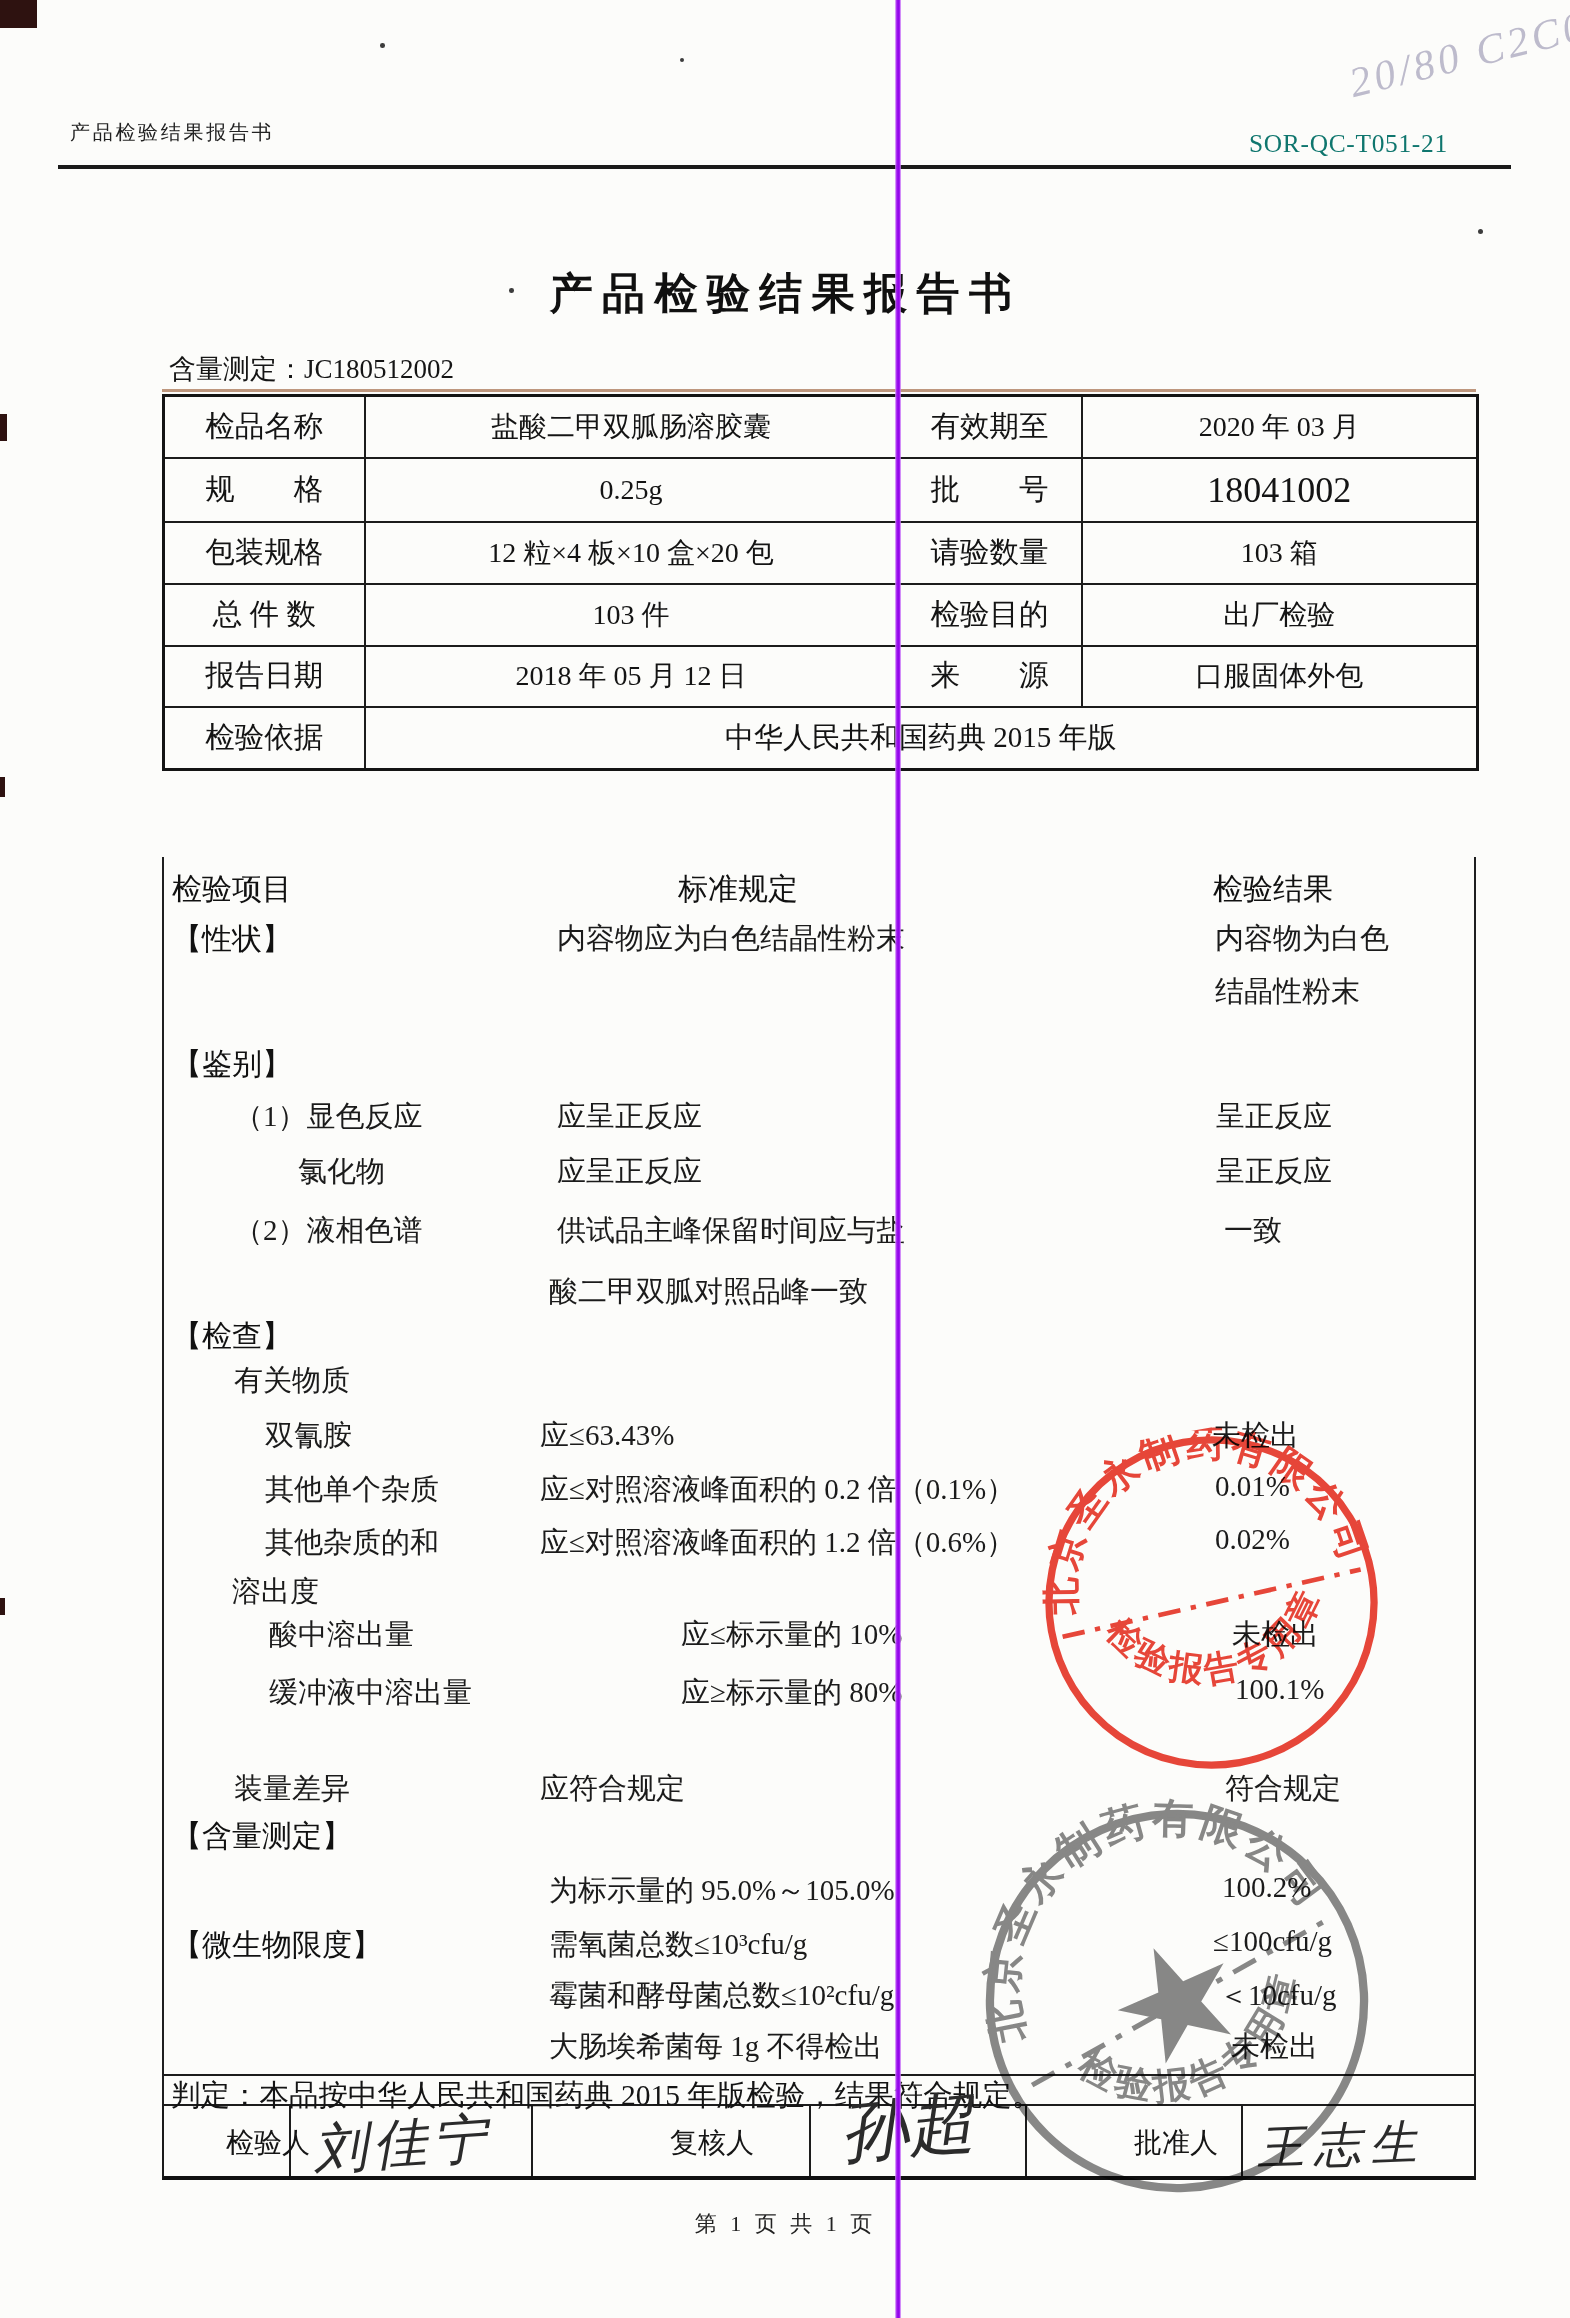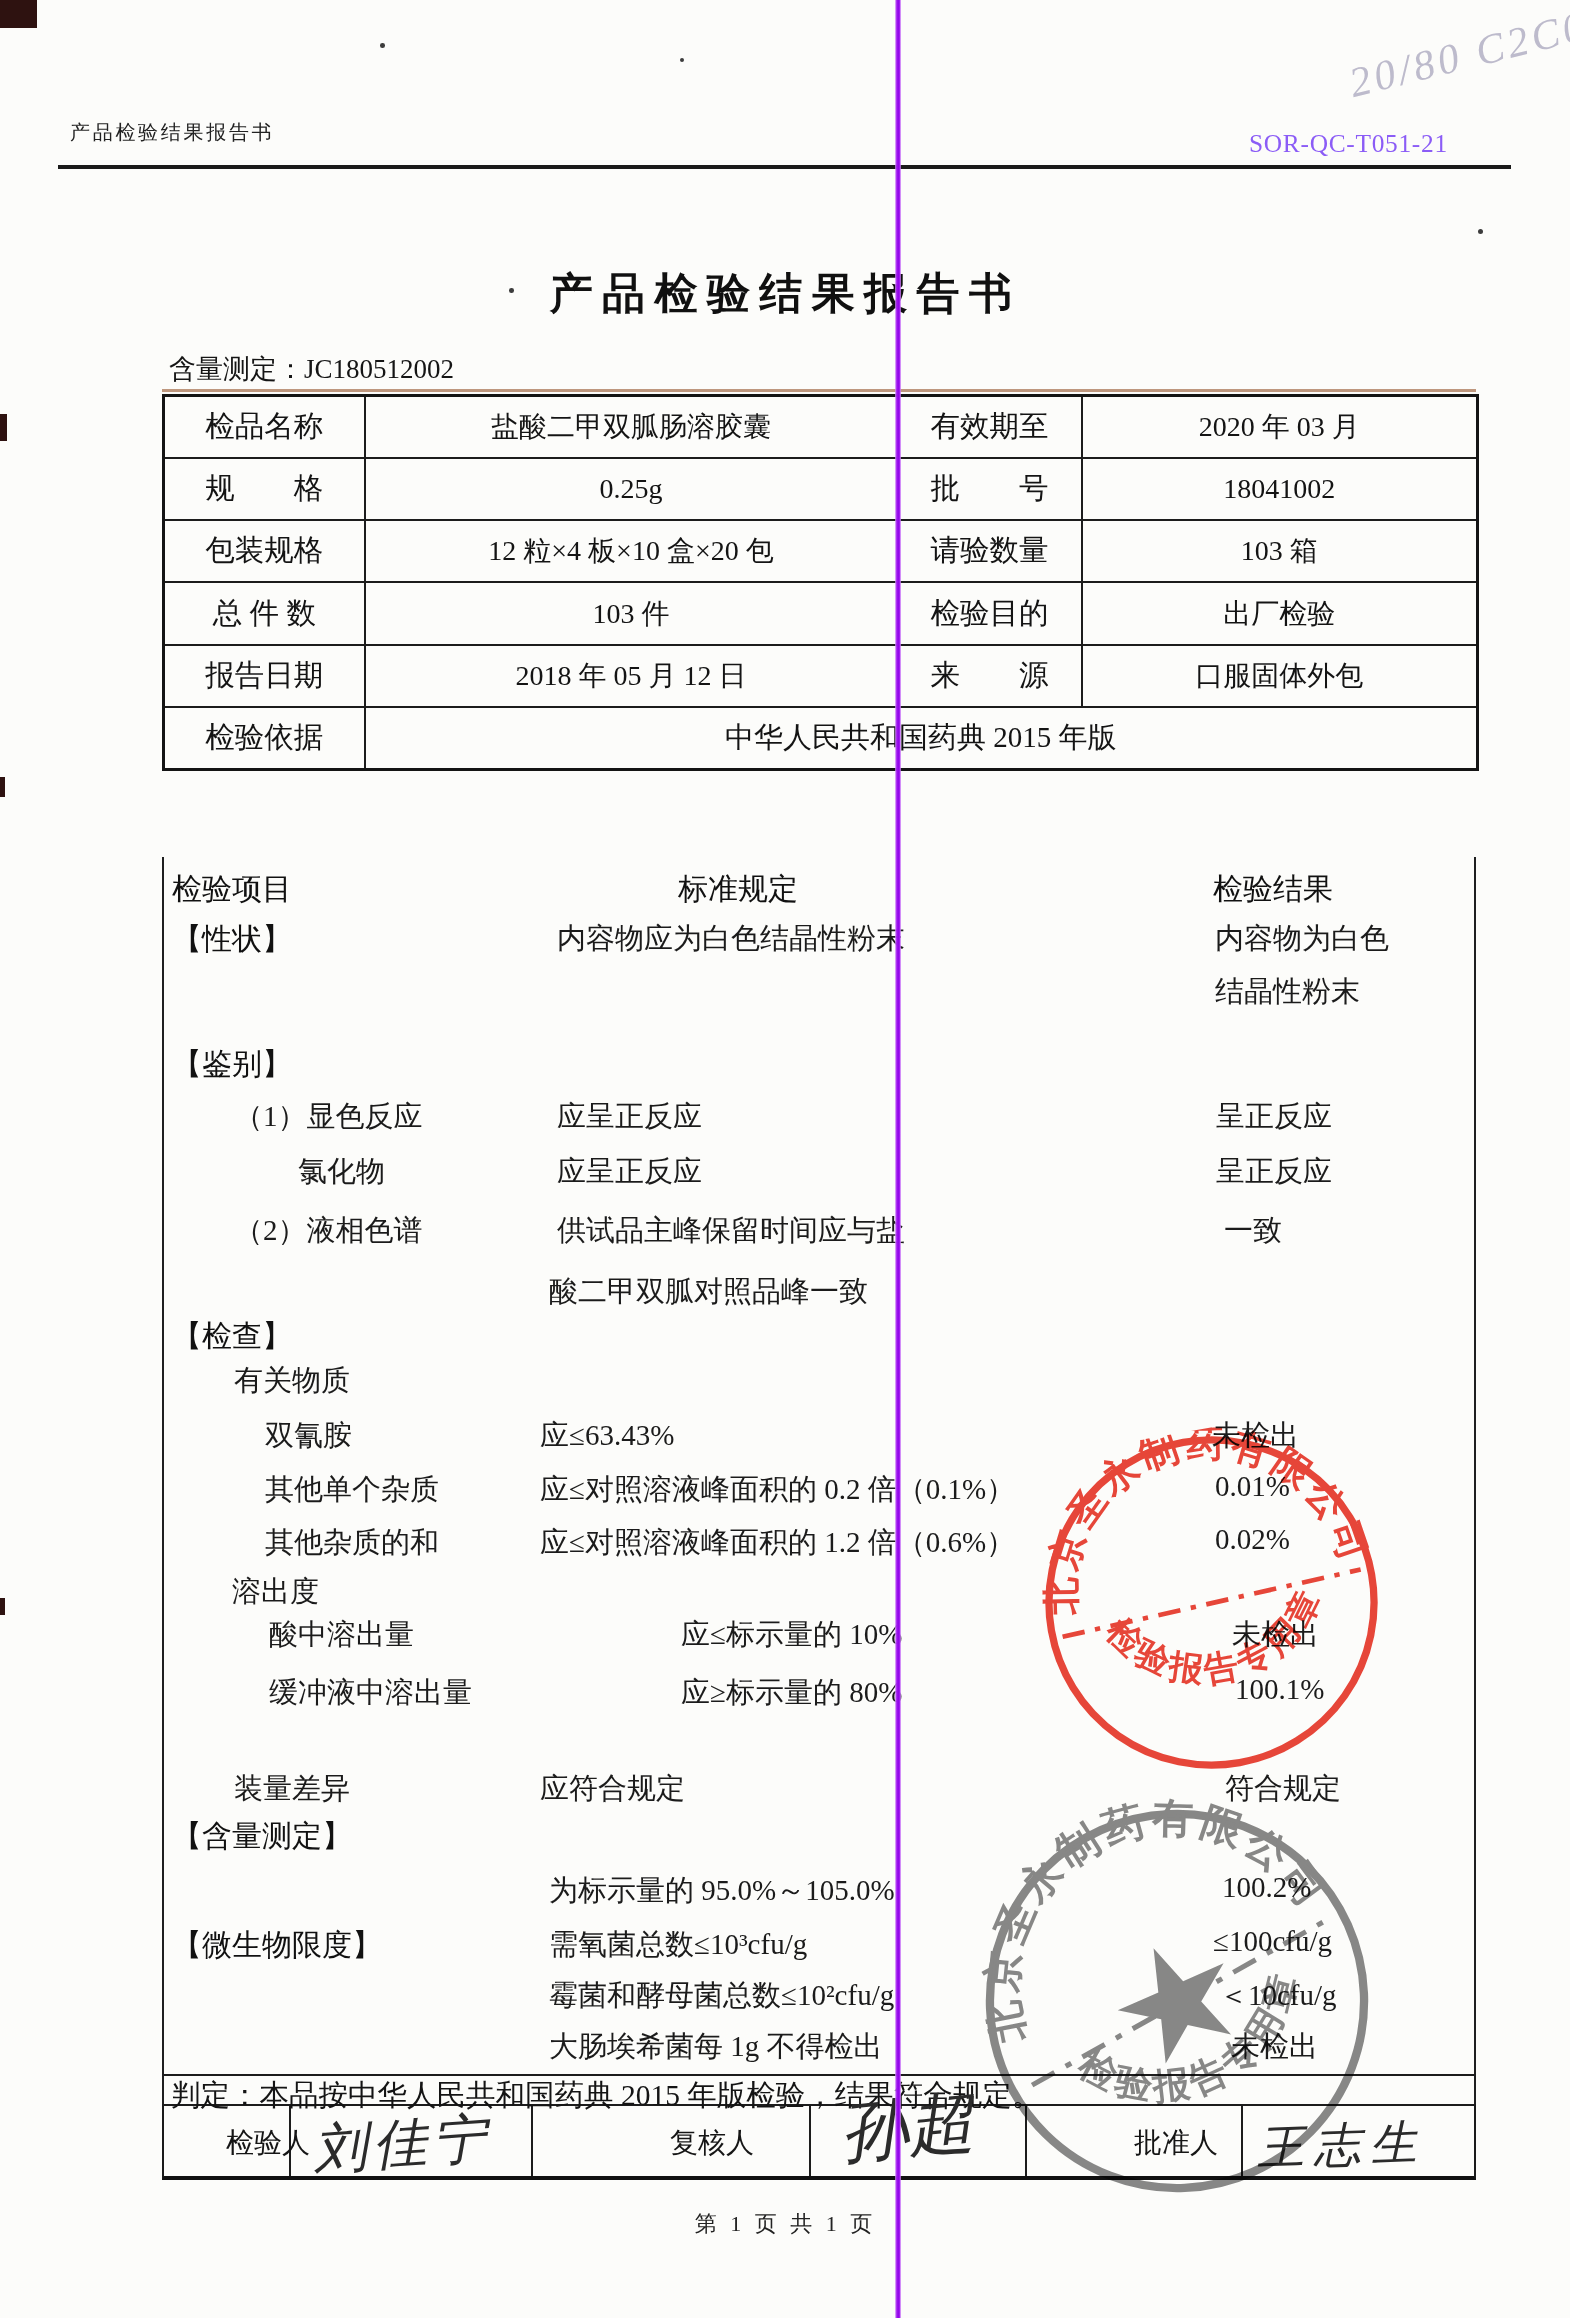--- a/index.html
+++ b/index.html
@@ -5,21 +5,21 @@
   html,body{margin:0;padding:0;background:#e8e8e8;}
   #page{
     position:relative;width:1571px;height:2319px;background:#fcfcfa;
     font-family:"Liberation Serif","DejaVu Serif",serif;color:#181818;overflow:hidden;
   }
   .abs{position:absolute;}
   .nw{white-space:nowrap;}
 
   
   .hdr-left{left:70px;top:119px;font-size:20px;letter-spacing:2.7px;color:#222;}
-  .hdr-right{left:1249px;top:129px;font-size:25.4px;letter-spacing:0.7px;color:#8b5cf6;}
+  .hdr-right{left:1249px;top:129px;font-size:25.4px;letter-spacing:0.7px;color:#0f766e;}
   .hdr-note{left:1346px;top:27px;font-size:42px;color:#b3b0c4;transform:rotate(-14deg);
             font-style:italic;letter-spacing:4px;opacity:.85;}
   .hdr-rule{left:58px;top:165px;width:1453px;height:4px;background:#1a1a1a;}
 
   .doc-title{left:0;top:265px;width:1571px;text-align:center;font-size:43px;font-weight:bold;
              letter-spacing:9.4px;color:#101010;}
   .report-no{left:169px;top:351px;font-size:27px;color:#151515;}
 
   
   #info-table{position:absolute;left:162px;top:394px;width:1314px;height:377px;
@@ -94,21 +94,21 @@
         <tr>
       <td>检品名称</td>
       <td style="font-size:28px">盐酸二甲双胍肠溶胶囊</td>
       <td>有效期至</td>
       <td style="font-size:28px">2020 年 03 月</td>
     </tr>
     <tr>
       <td>规　　格</td>
       <td style="font-size:28px">0.25g</td>
       <td>批　　号</td>
-      <td style="font-size:28px">18041002</td>
+      <td style="font-size:36px">18041002</td>
     </tr>
     <tr>
       <td>包装规格</td>
       <td style="font-size:28px">12 粒×4 板×10 盒×20 包</td>
       <td>请验数量</td>
       <td style="font-size:28px">103 箱</td>
     </tr>
     <tr>
       <td>总 件 数</td>
       <td style="font-size:28px">103 件</td>

